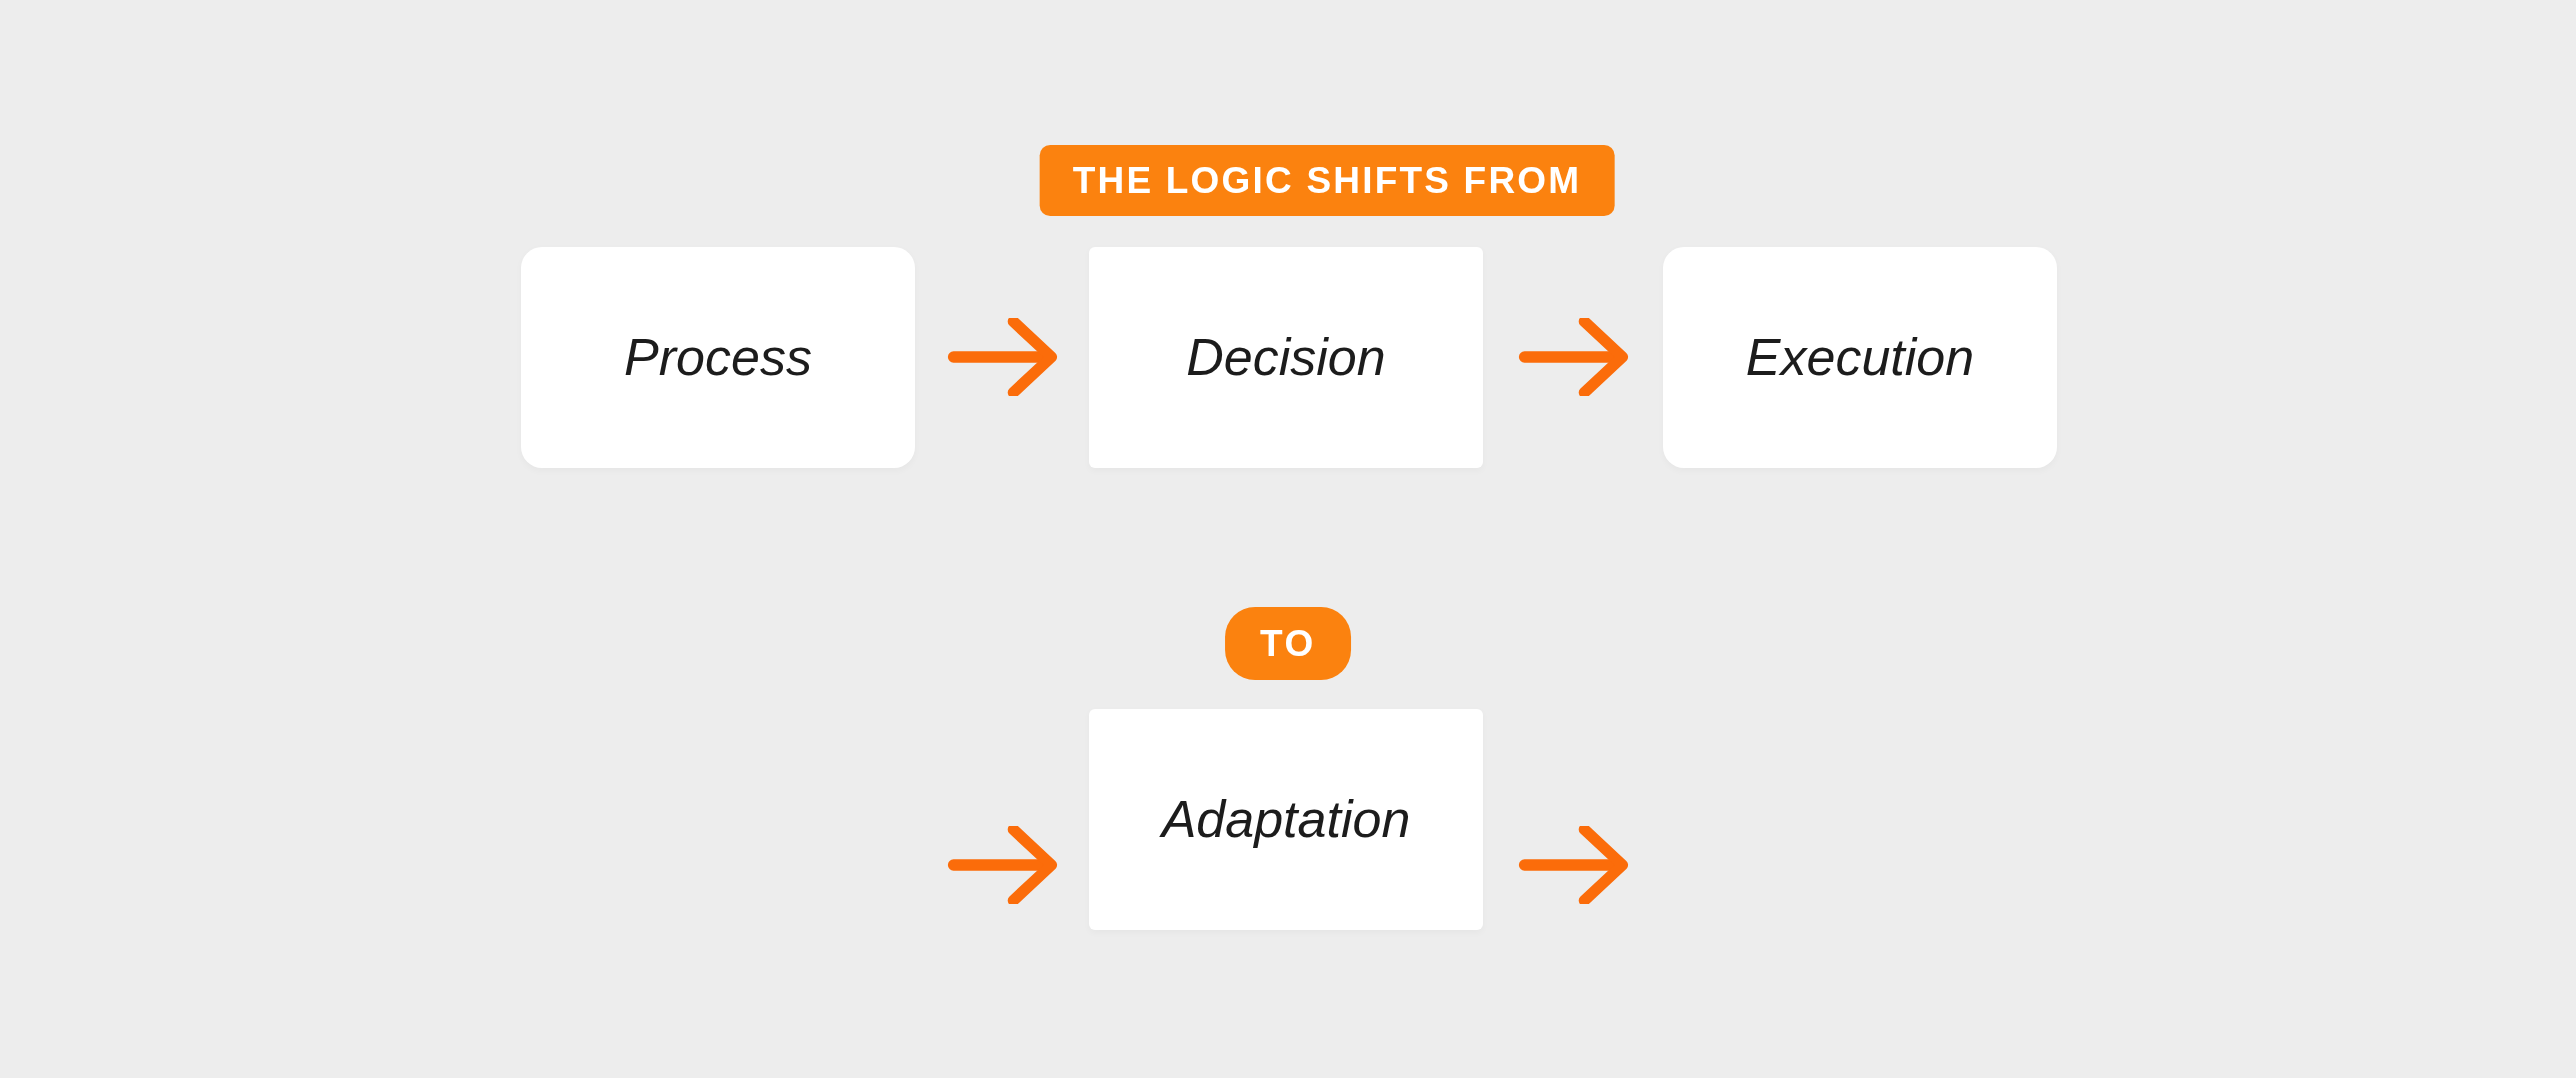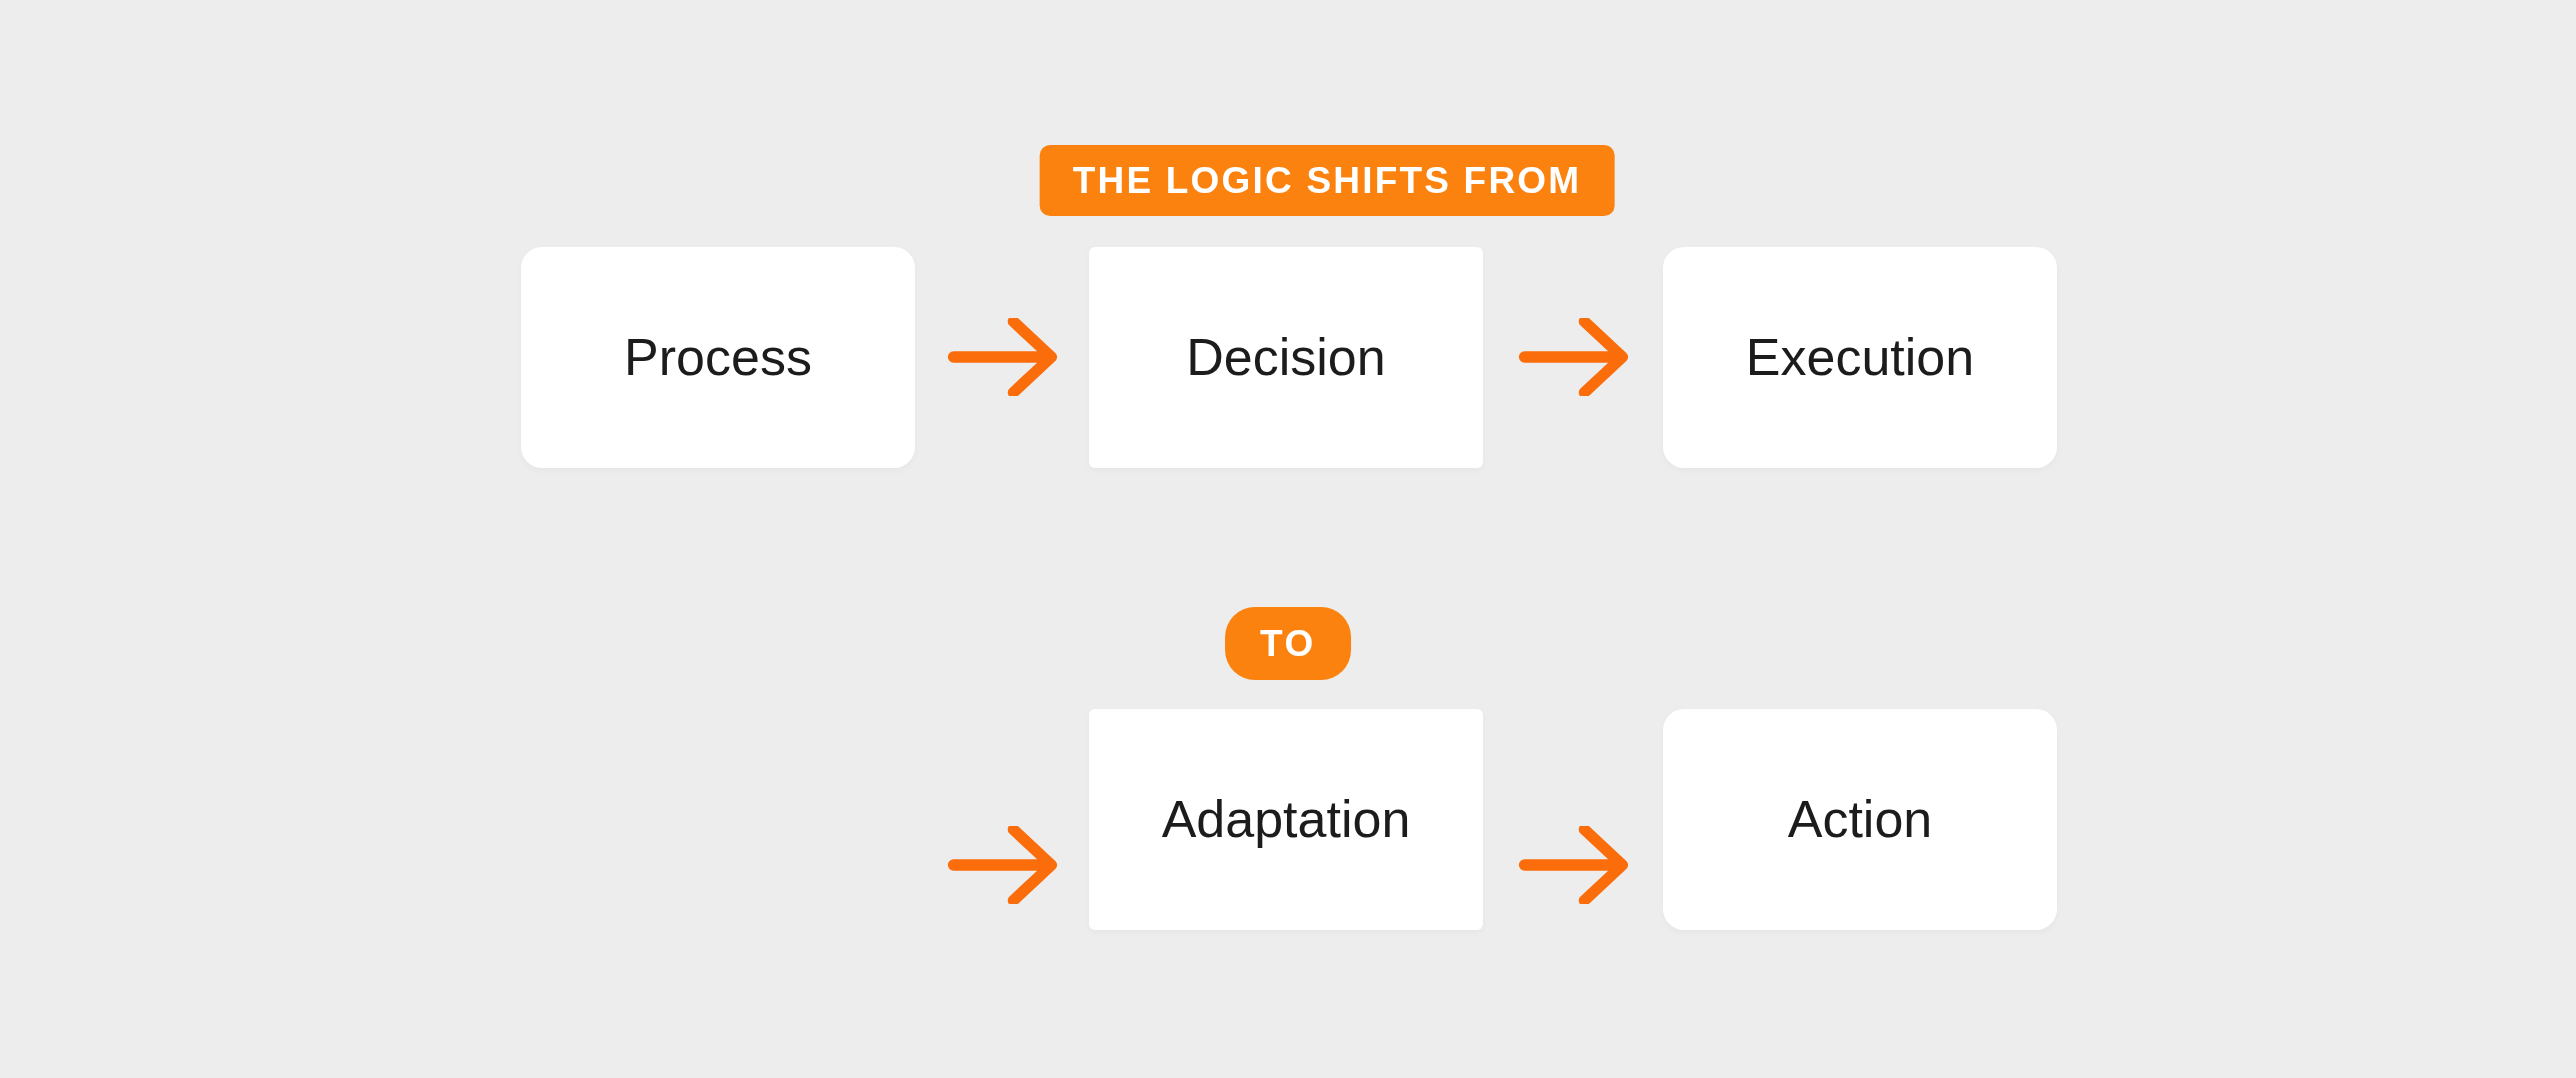--- a/index.html
+++ b/index.html
@@ -52,20 +52,21 @@
     display: flex;
     align-items: center;
     justify-content: center;
     text-align: center;
     color: var(--text, #1C1C1C);
     font-size: 52px;
     font-weight: 400;
     line-height: 1.3;
     padding: 0 26px;
     box-sizing: border-box;
+    font-style: italic;
   }
   .row1 { top: 247px; }
   .row2 { top: 709px; }
   .col1 { left: 521px; }
   .col2 { left: 1089px; border-radius: 6px; }
   .col3 { left: 1663px; }
   .arrow {
     position: absolute;
     width: 111px;
     height: 78px;
@@ -127,16 +128,15 @@
 
   <div class="flow-box row2 col2">Adaptation</div>
 
   <div class="arrow arrow-r2 arrow-g2">
     <svg viewBox="0 0 127 90" aria-hidden="true">
       <line x1="7" y1="45" x2="110" y2="45"></line>
       <polyline points="76,4 120,45 76,86"></polyline>
     </svg>
   </div>
 
-  <div class="flow-box row2 col3">Action</div>
 
 </div>
 
 
 </body></html>

